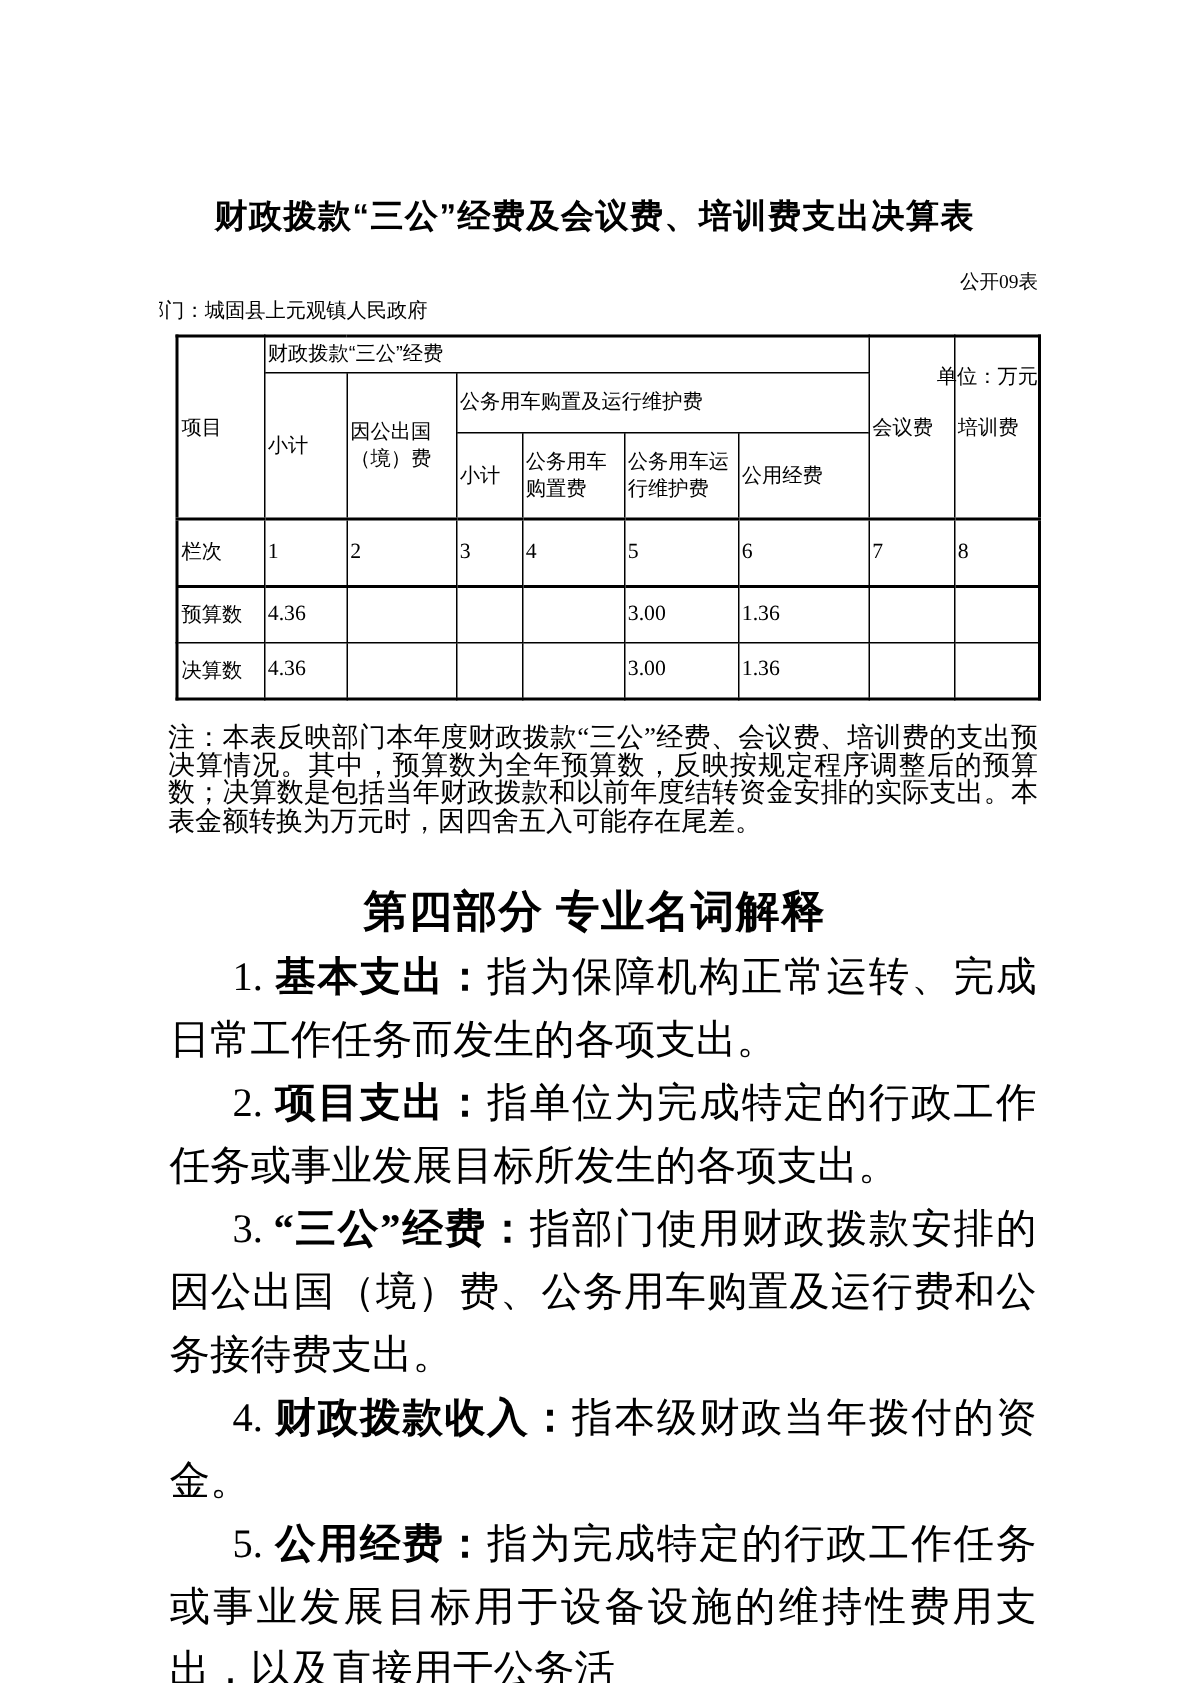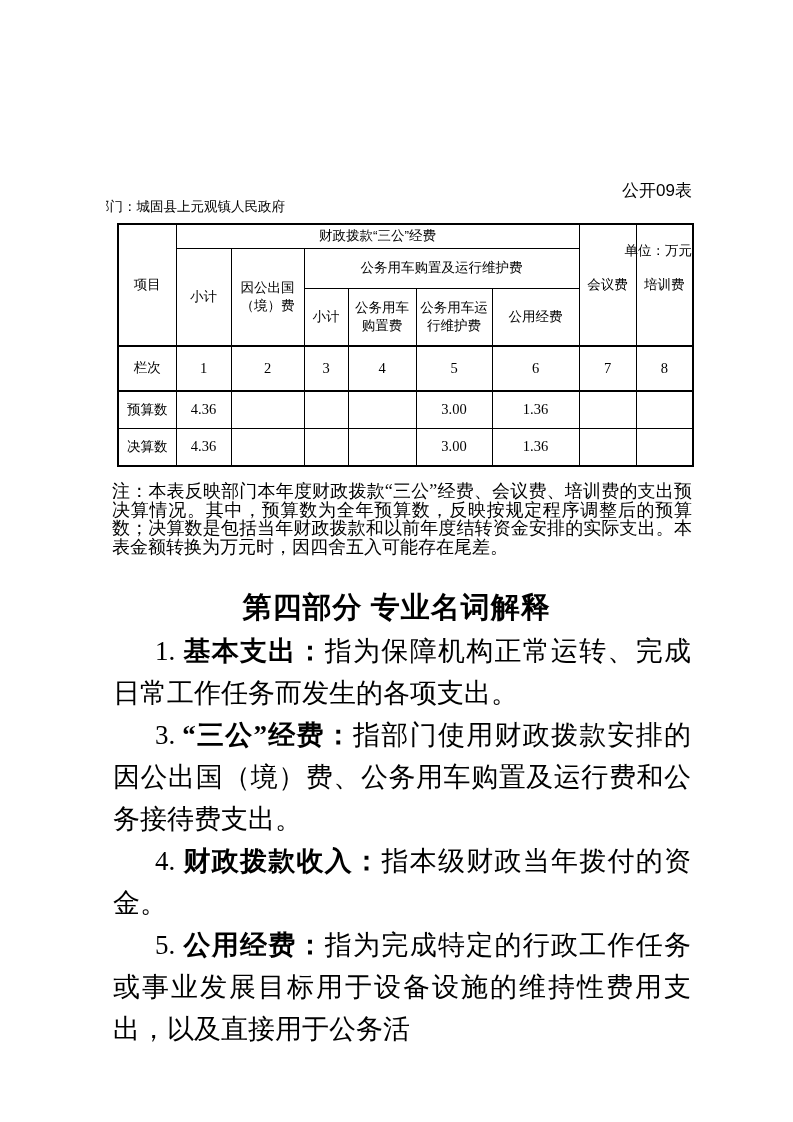--- a/index.html
+++ b/index.html
@@ -14,40 +14,40 @@
 
   
   .doc-title {
     position:absolute; top:129px; left:0; width:100%;
     text-align:center;
     font-size:22px; font-weight:bold; letter-spacing:1px;
     font-family:"Liberation Sans", sans-serif;
   }
   .form-code {
     position:absolute; top:179px; right:101px;
-    font-size:17px; font-family:Liberation Sans, sans-serif;text-align:center;
+    font-size:13px; font-family:Liberation Serif, serif;text-align:center;
   }
   .meta-row {
     position:absolute; top:198px; left:106px; right:101px; height:19px;
     font-size:13.5px;
   }
   .dept-wrap { position:absolute; left:0; top:0; overflow:hidden; white-space:nowrap; }
   .dept-wrap .clip { display:inline-block; margin-left:-10px; } 
   .unit { position:absolute; right:0; top:0; white-space:nowrap;margin-top:44px; }
 
   
   .fin-table {
     position:absolute; top:223px; left:117px;
     width:575px;
     border-collapse:collapse; table-layout:fixed;
     border:2px solid #000;
   }
   .fin-table td {
     border:1px solid #000;
-    text-align:center; vertical-align:middle;
+    vertical-align:middle;
     font-size:13.5px; line-height:1.35;
     padding:1px 2px;
     overflow:hidden;
     font-family:"Liberation Sans", sans-serif;
   }
   tr.r1  { height:24px; }
   tr.r2  { height:40px; }
   tr.r3  { height:58px; }
   tr.rl  { height:45px; }
   tr.rb  { height:37px; }
@@ -82,20 +82,21 @@
   }
   .terms p { margin:0; text-indent:42px; }
   .terms .term-num { margin-right:7px; }
   .terms .term-label { font-weight:bold; }
 </style>
 </head>
 <body>
 
 <div class="page">
 
+  <div class="doc-title">财政拨款“三公”经费及会议费、培训费支出决算表</div>
 
   <div class="form-code">公开09表</div>
 
   <div class="meta-row">
     <div class="dept-wrap">
       <span class="clip">部门：城固县上元观镇人民政府</span>
     </div>
     <div class="unit">单位：万元</div>
   </div>
 
@@ -167,18 +168,19 @@
       </tr>
     </tbody>
   </table>
 
   <div class="note">注：本表反映部门本年度财政拨款“三公”经费、会议费、培训费的支出预决算情况。其中，预算数为全年预算数，反映按规定程序调整后的预算数；决算数是包括当年财政拨款和以前年度结转资金安排的实际支出。本表金额转换为万元时，因四舍五入可能存在尾差。</div>
 
   <div class="section-heading">第四部分 专业名词解释</div>
 
   <div class="terms">
     <p><span class="term-num">1.</span><span class="term-label">基本支出：</span><span>指为保障机构正常运转、完成日常工作任务而发生的各项支出。</span></p>
+    <p><span class="term-num">2.</span><span class="term-label">项目支出：</span><span>指单位为完成特定的行政工作任务或事业发展目标所发生的各项支出。</span></p>
     <p><span class="term-num">3.</span><span class="term-label">“三公”经费：</span><span>指部门使用财政拨款安排的因公出国（境）费、公务用车购置及运行费和公务接待费支出。</span></p>
     <p><span class="term-num">4.</span><span class="term-label">财政拨款收入：</span><span>指本级财政当年拨付的资金。</span></p>
     <p><span class="term-num">5.</span><span class="term-label">公用经费：</span><span>指为完成特定的行政工作任务或事业发展目标用于设备设施的维持性费用支出，以及直接用于公务活</span></p>
   </div>
 
 </div>
 
 </body></html>

